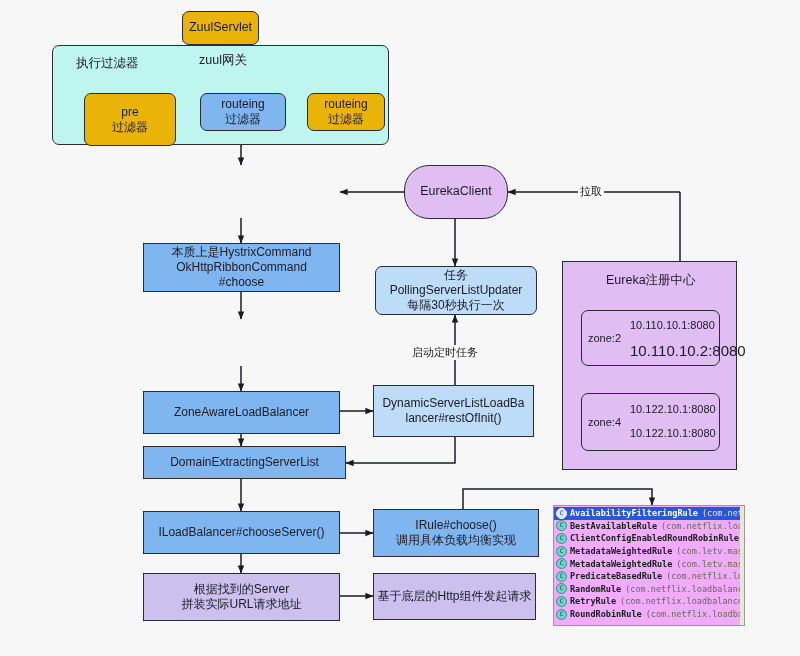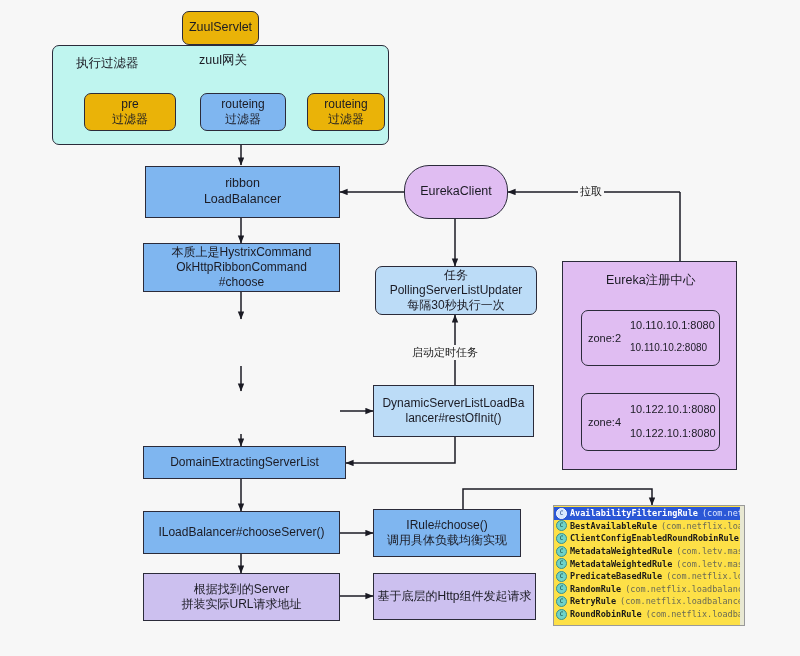--- a/index.html
+++ b/index.html
@@ -60,21 +60,21 @@
     position: absolute;
     font-size: 12.5px;
     color: #1b1b24;
     z-index: 3;
     white-space: nowrap;
   }
   
   #code-popup {
     position: absolute;
     box-sizing: border-box;
-    background: #fde047;
+    background: #f0abfc;
     border: 1px solid #9a9a9a;
     overflow: hidden;
     z-index: 4;
     font-family: "DejaVu Sans Mono", "Liberation Mono", monospace;
     font-size: 8.5px;
     padding-top: 1px;
   }
   .code-row {
     display: flex;
     align-items: center;
@@ -171,67 +171,66 @@
       <path d="M463,509 L463,489 L652,489 L652,505" marker-end="url(#arrow)"></path>
     </g>
   </svg>
 
   <div class="node n-cyan rounded" style="left:52px; top:45px; width:337px; height:100px;"></div>
   <div class="group-title" style="left:199px; top:52px;">zuul网关</div>
   <div class="group-title" style="left:76px; top:55px;">执行过滤器</div>
 
   <div class="node n-white rounded" style="left:182px; top:11px; width:77px; height:34px; font-size:12.5px;">ZuulServlet</div>
 
-  <div class="node n-white rounded" style="left:84px; top:93px; width:92px; height:38px; font-size:12px;">pre
+  <div class="node n-white rounded" style="left:84px; top:93px; width:92px; height:53px; font-size:12px;">pre
 过滤器</div>
   <div class="node n-blue rounded" style="left:200px; top:93px; width:86px; height:38px; font-size:12px;">routeing
 过滤器</div>
   <div class="node n-white rounded" style="left:307px; top:93px; width:78px; height:38px; font-size:12px;">routeing
 过滤器</div>
 
-  <div class="node n-blue" style="left:145px; top:166px; width:195px; height:52px; font-size:12.5px;">ribbon
-LoadBalancer</div>
 
   <div class="node n-blue" style="left:143px; top:243px; width:197px; height:49px; font-size:12px;">本质上是HystrixCommand
 OkHttpRibbonCommand
 #choose</div>
 
 
+  <div class="node n-blue" style="left:143px; top:391px; width:197px; height:43px; font-size:12px;">ZoneAwareLoadBalancer</div>
 
   <div class="node n-blue" style="left:143px; top:446px; width:203px; height:33px; font-size:12px;">DomainExtractingServerList</div>
 
   <div class="node n-blue" style="left:143px; top:511px; width:197px; height:43px; font-size:12px;">ILoadBalancer#chooseServer()</div>
 
   <div class="node n-lav" style="left:143px; top:573px; width:197px; height:48px; font-size:12px;">根据找到的Server
 拼装实际URL请求地址</div>
 
   <div class="node n-purple" style="left:404px; top:165px; width:104px; height:54px; font-size:12.5px;border-radius:25px;">EurekaClient</div>
 
   <div class="node n-ltblue rounded" style="left:375px; top:266px; width:162px; height:49px; font-size:12px;">任务
 PollingServerListUpdater
 每隔30秒执行一次</div>
 
   <div class="node n-ltblue" style="left:373px; top:385px; width:161px; height:52px; font-size:12px;">DynamicServerListLoadBa
 lancer#restOfInit()</div>
 
-  <div class="node n-blue" style="left:373px; top:509px; width:148px; height:48px; font-size:12px;">IRule#choose()
+  <div class="node n-blue" style="left:373px; top:509px; width:166px; height:48px; font-size:12px;">IRule#choose()
 调用具体负载均衡实现</div>
 
   <div class="node n-lav" style="left:373px; top:573px; width:163px; height:47px; font-size:12px;text-align:right;">基于底层的Http组件发起请求</div>
 
   <div class="edge-label" style="left:578px; top:184px;">拉取</div>
   <div class="edge-label" style="left:410px; top:345px;">启动定时任务</div>
 
   <div class="node n-purple" style="left:562px; top:261px; width:175px; height:209px; display:block;"></div>
   <div class="group-title" style="left:606px; top:272px; font-size:12.5px;">Eureka注册中心</div>
 
   <div class="node n-purple rounded" style="left:581px; top:310px; width:139px; height:56px; display:block; position:absolute;">
     <div style="position:absolute; left:6px; top:21px; font-size:11px;">zone:2</div>
     <div style="position:absolute; left:48px; top:8px; font-size:11px;">10.110.10.1:8080</div>
-    <div style="position:absolute; left:48px; top:31px; font-size:10px;">10.110.10.2:8080</div>
+    <div style="position:absolute; left:48px; top:31px; font-size:15px;">10.110.10.2:8080</div>
   </div>
 
   <div class="node n-purple rounded" style="left:581px; top:393px; width:139px; height:58px; display:block; position:absolute;">
     <div style="position:absolute; left:6px; top:22px; font-size:11px;">zone:4</div>
     <div style="position:absolute; left:48px; top:9px; font-size:11px;">10.122.10.1:8080</div>
     <div style="position:absolute; left:48px; top:33px; font-size:11px;">10.122.10.1:8080</div>
   </div>
 
   <div id="code-popup" style="left:553px; top:505px; width:192px; height:121px;">
     <div id="code-rows">

